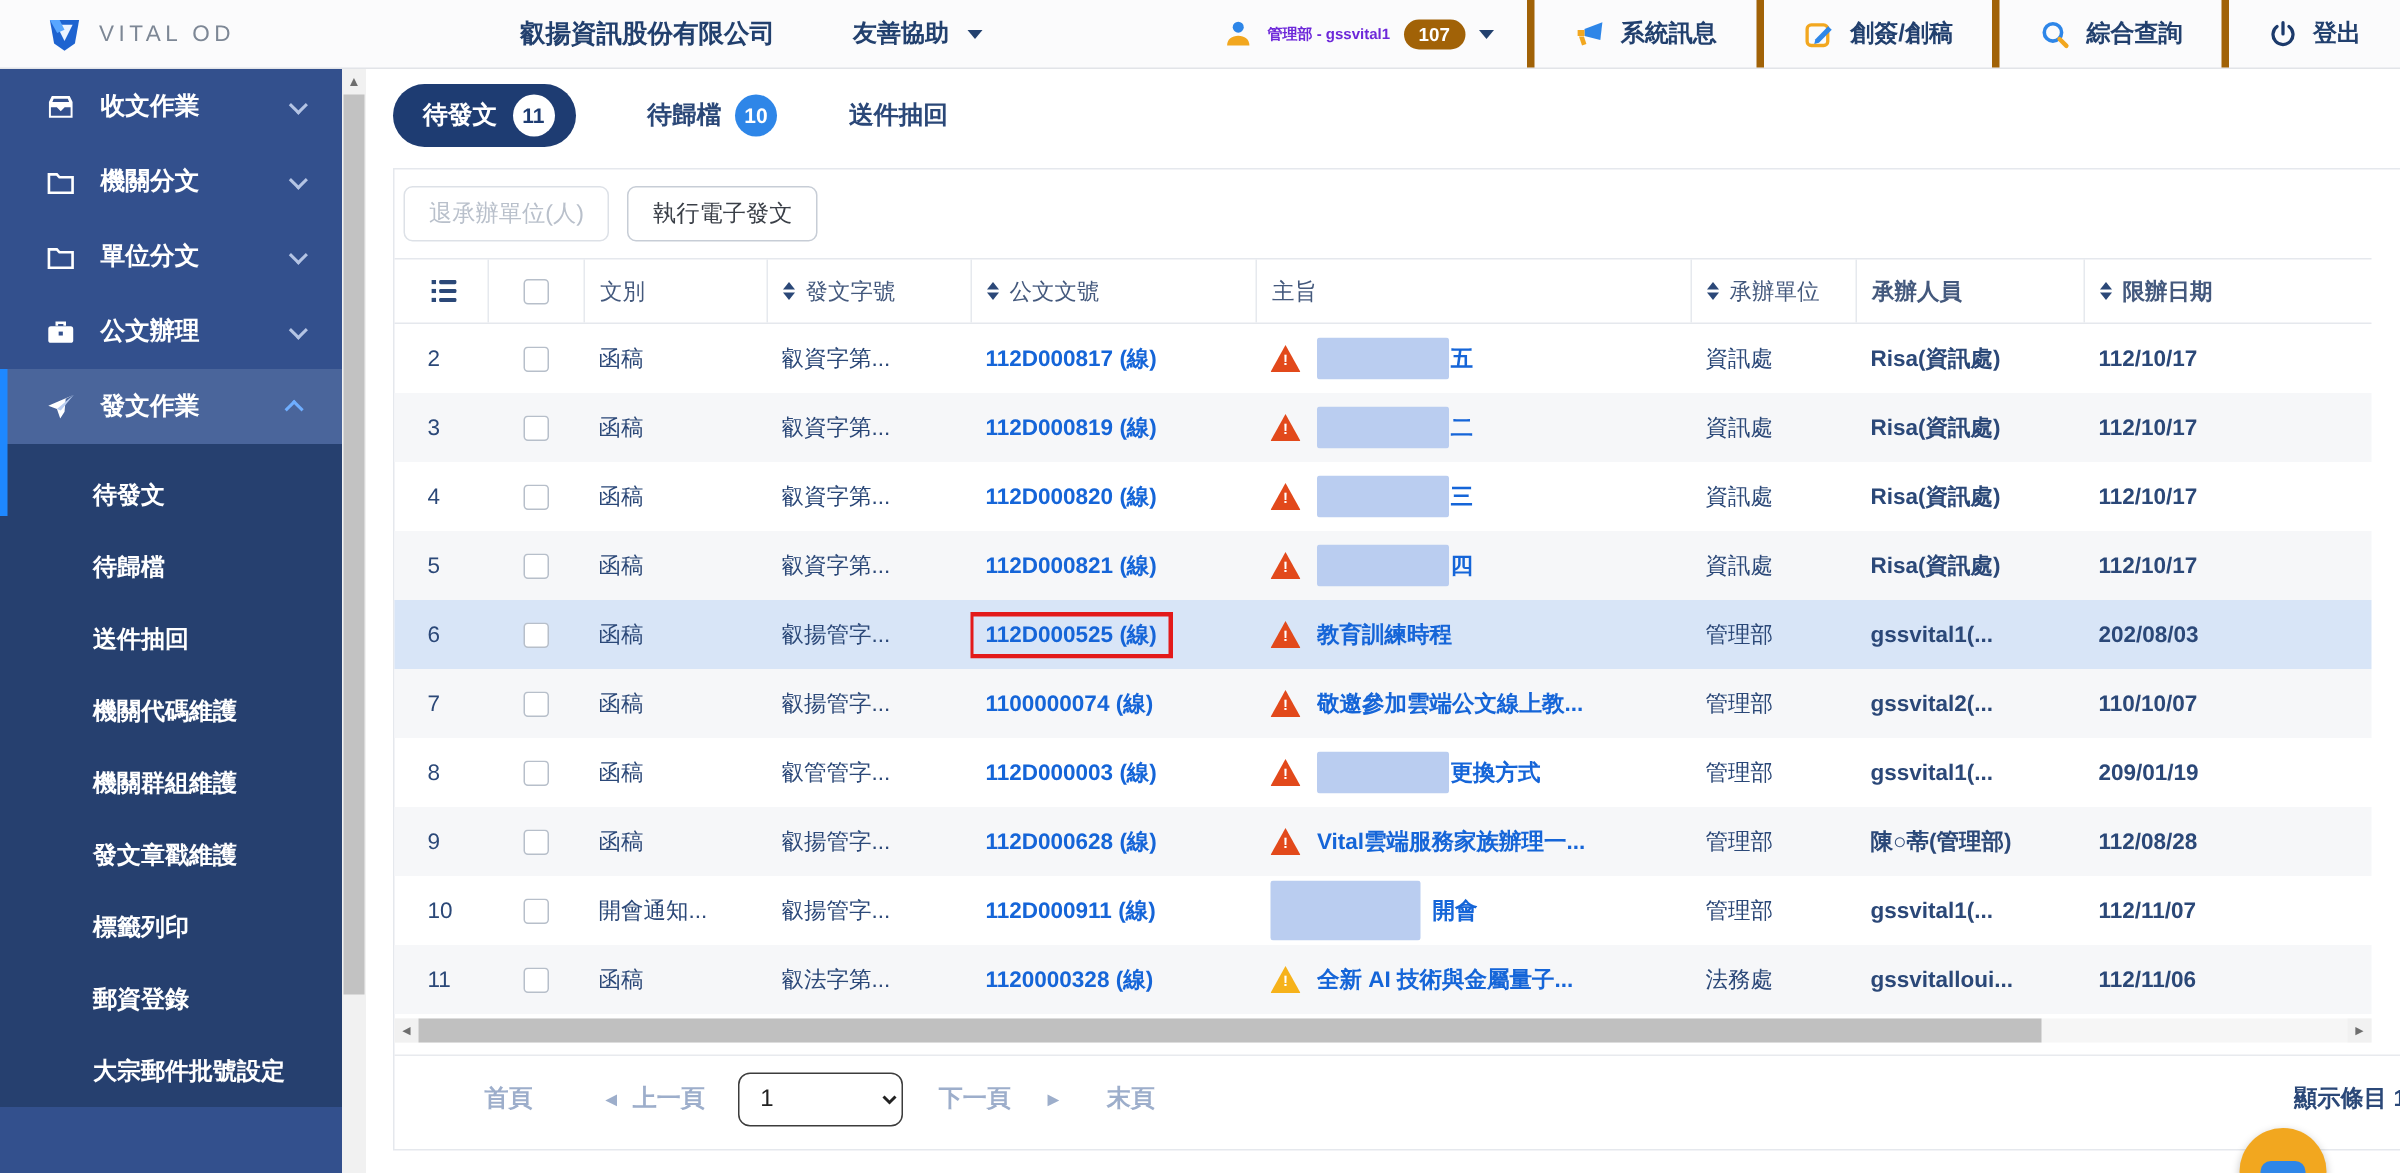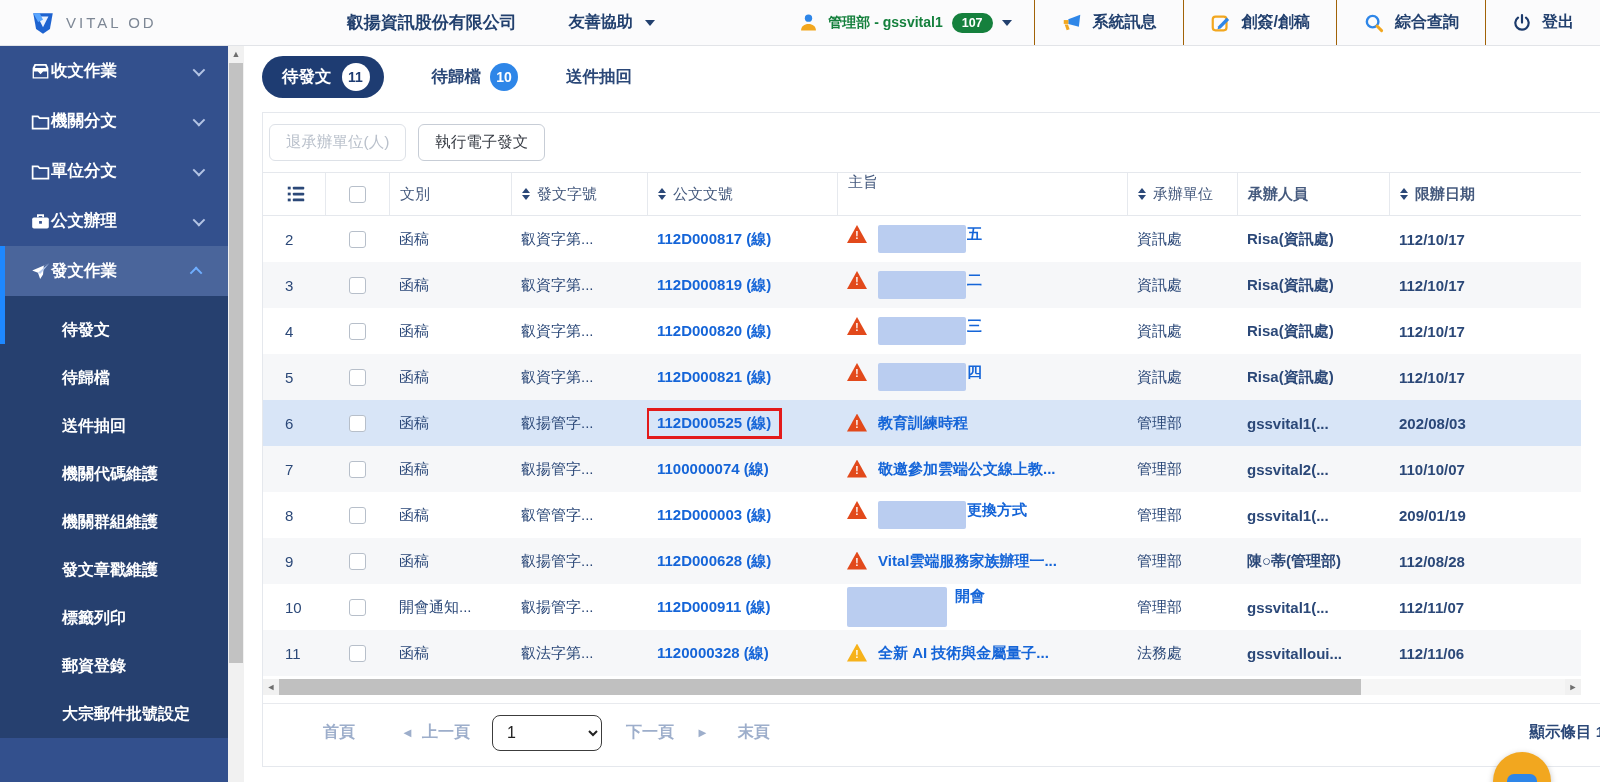--- a/index.html
+++ b/index.html
@@ -8,28 +8,28 @@
   
   .topbar { position:absolute; left:0; top:0; width:1600px; height:46px; background:#fbfbfc;
             border-bottom:1px solid #e2e4e8; display:flex; align-items:stretch; z-index:30; }
   .brand { display:flex; align-items:center; gap:10px; margin-left:30px; }
   .brand-text { color:#7d8795; font-size:15px; letter-spacing:3px; font-weight:500; }
   .company { display:flex; align-items:center; margin-left:190px; font-size:17px; font-weight:700; color:#22406e; }
   .help { display:flex; align-items:center; gap:12px; margin-left:52px; font-size:16px; font-weight:700; color:#22406e; cursor:pointer; }
   .caret-down { width:0; height:0; border-left:5px solid transparent; border-right:5px solid transparent; border-top:6px solid #22406e; display:inline-block; }
   .top-right { margin-left:auto; display:flex; align-items:stretch; }
   .user-sec { display:flex; align-items:center; gap:9px; padding:0 22px; cursor:pointer; }
-  .user-name { font-size:14px; font-weight:700; color:#15803d; }
-  .user-badge { background:#15803d; color:#fff; font-size:12.5px; font-weight:700; padding:3px 10px; border-radius:11px; }
-  .top-item { display:flex; align-items:center; gap:10px; padding:0 26px; border-left:1px solid #a16207; font-size:16px; font-weight:700; color:#22406e; cursor:pointer; }
+  .user-name { font-size:10px; font-weight:700; color:#6d28d9; }
+  .user-badge { background:#a16207; color:#fff; font-size:12.5px; font-weight:700; padding:3px 10px; border-radius:11px; }
+  .top-item { display:flex; align-items:center; gap:10px; padding:0 26px; border-left:5px solid #a16207; font-size:16px; font-weight:700; color:#22406e; cursor:pointer; }
 
   
   .sidebar { position:absolute; left:0; top:46px; width:228px; height:736px; background:#33508d; z-index:20; }
   .side-accent { position:absolute; left:0; top:200px; width:5px; height:98px; background:#1e88ff; z-index:2; }
-  .side-item { height:50px; display:flex; align-items:center; padding-left:30px; cursor:pointer; }
+  .side-item { height:50px; display:flex; align-items:center; padding-left:30px; gap:16px; cursor:pointer; }
   .side-item.active { background:#4a659b; }
   .side-label { color:#fff; font-size:16.5px; font-weight:700; }
   .chev { width:9px; height:9px; border-right:2.5px solid #b4c4e4; border-bottom:2.5px solid #b4c4e4; margin-left:auto; margin-right:26px; }
   .chev.down { transform:rotate(45deg) translateY(-2px); }
   .chev.up { transform:rotate(-135deg) translateY(-2px); border-color:#6faeff; }
   .submenu { background:#26406f; padding-top:10px; }
   .sub-item { height:48px; display:flex; align-items:center; padding-left:62px; color:#fff; font-size:16px; font-weight:700; cursor:pointer; }
 
   
   .page-scroll { position:absolute; left:228px; top:46px; width:16px; height:736px; background:#f1f1f1; z-index:15; }
@@ -59,21 +59,21 @@
   .th:first-child { border-left:none; }
   .tr { display:flex; height:46px; align-items:center; }
   .tr.alt { background:#f6f7f9; }
   .tr.hl { background:#d8e5f7; }
   .td { padding:0 10px; font-size:15px; color:#2b4878; white-space:nowrap; overflow:hidden; text-overflow:ellipsis; }
   .c-num { width:62px; padding-left:22px; }
   .c-check { width:64px; display:flex; justify-content:center; }
   .c-type { width:122px; }
   .c-issue { width:136px; }
   .c-doc { width:190px; }
-  .c-subj { width:290px; display:flex; align-items:flex-start; }
+  .c-subj { width:290px; display:flex; align-items:center; }
   .c-unit { width:110px; }
   .c-person { width:152px; font-weight:700; }
   .c-due { width:192px; font-weight:700; }
 
   .sort { display:inline-flex; flex-direction:column; gap:2.5px; margin-right:7px; }
   .sort .up { width:0; height:0; border-left:4.5px solid transparent; border-right:4.5px solid transparent; border-bottom:5.5px solid #2b4878; }
   .sort .dn { width:0; height:0; border-left:4.5px solid transparent; border-right:4.5px solid transparent; border-top:5.5px solid #2b4878; }
   .cb { width:17px; height:17px; border:1.5px solid #b7bfca; border-radius:3px; background:#fff; display:inline-block; cursor:pointer; }
   .warn { width:20px; height:18px; background:#e2491b; clip-path:polygon(50% 0,100% 100%,0 100%); display:inline-flex; align-items:flex-end; justify-content:center; color:#fff; font-weight:700; font-size:10px; line-height:1; padding-bottom:2px; margin-right:11px; flex:none; }
   .warn.y { background:#f6b21b; }

